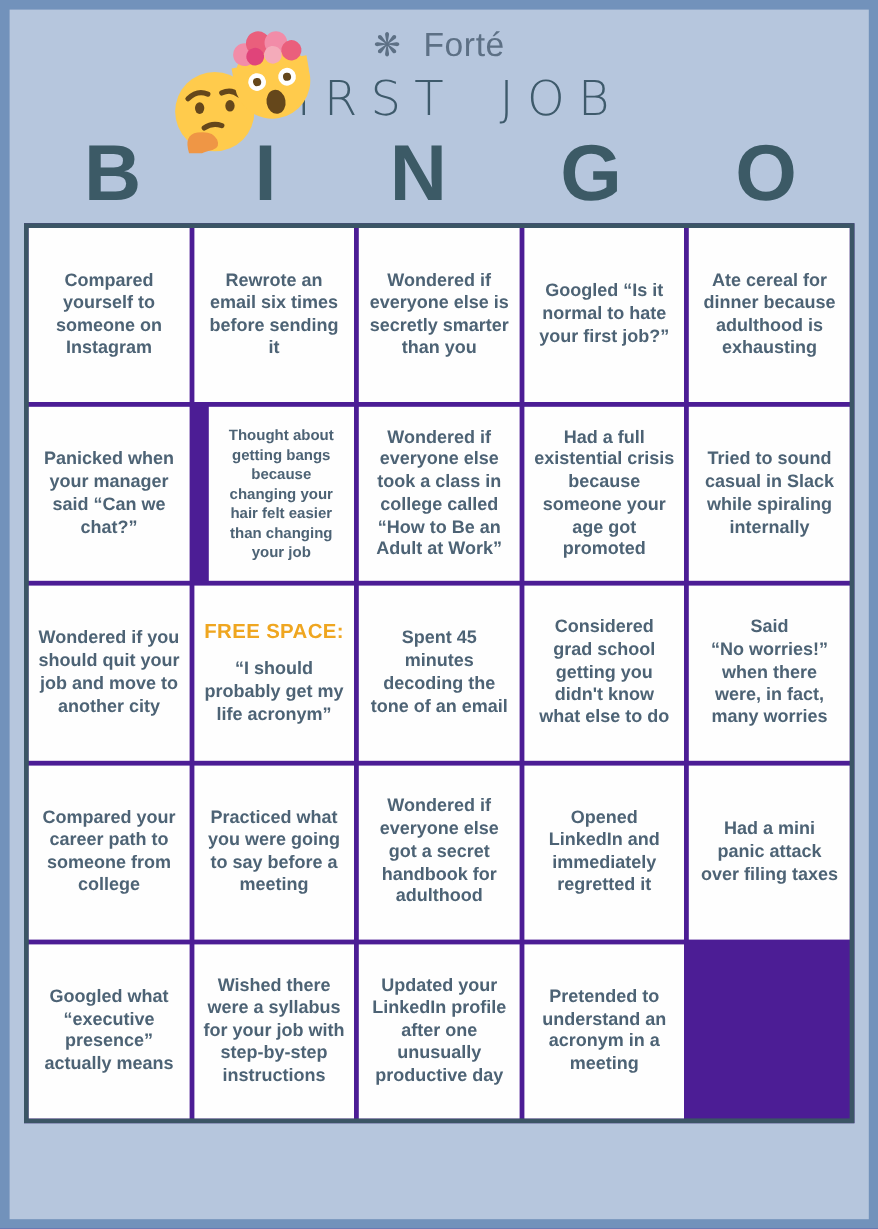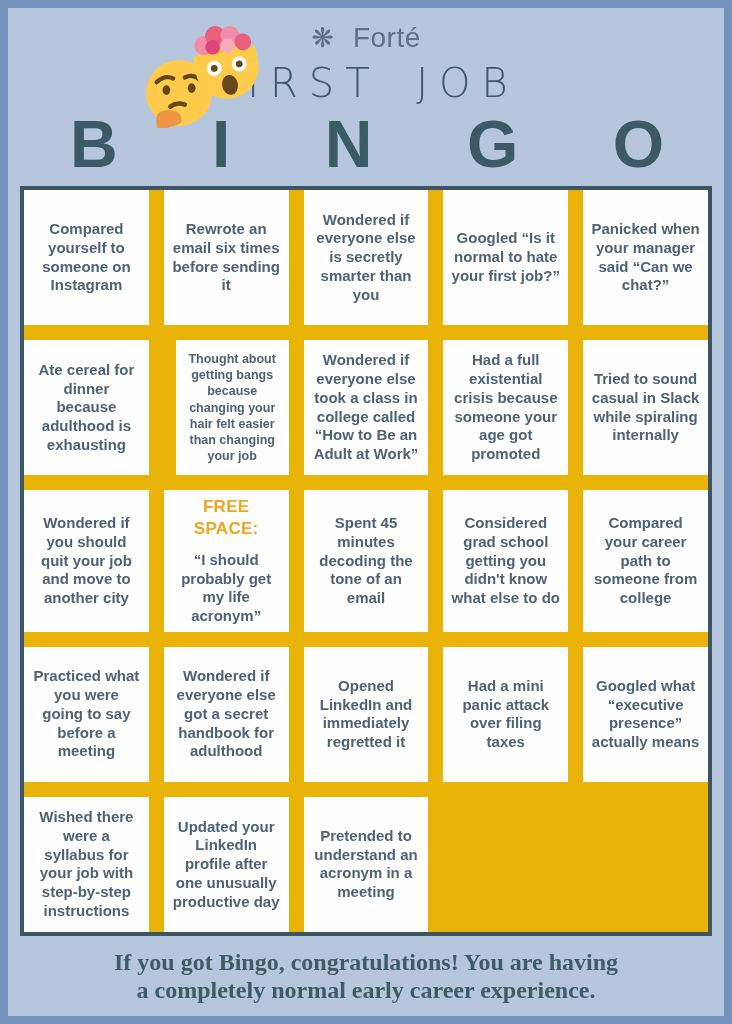--- a/index.html
+++ b/index.html
@@ -44,26 +44,26 @@
     position: absolute; top: 100px; left: 62px; width: 594px; height: 72px;
     display: flex; justify-content: space-between; align-items: center;
     font-size: 66px; font-weight: 800; color: #3c5a66;
     font-family: "Liberation Sans", sans-serif;
   }
 
   
   .grid {
     position: absolute; left: 12px; top: 178px;   
     width: 692px; height: 750px;
-    background: #eab308;               
+    background: #4c1d95;               
     border: 4px solid #3b5565;
     display: grid;
     grid-template-columns: repeat(5, 1fr);
     grid-template-rows: repeat(5, 1fr);
-    gap: 15px;
+    gap: 4px;
   }
   .cell {
     background: #fefefe;
     display: flex; flex-direction: column;
     align-items: center; justify-content: center;
     text-align: center;
     padding: 6px 8px;
     color: #4d6375;
     font-size: 15px;
     font-weight: 600;
@@ -136,46 +136,45 @@
     <span>N</span>
     <span>G</span>
     <span>O</span>
   </div>
 
   <div class="grid">
     <div class="cell">Compared yourself to someone on Instagram</div>
     <div class="cell">Rewrote an email six times before sending it</div>
     <div class="cell">Wondered if everyone else is secretly smarter than you</div>
     <div class="cell">Googled “Is it normal to hate your first job?”</div>
+    <div class="cell">Ate cereal for dinner because adulthood is exhausting</div>
+
     <div class="cell">Panicked when your manager said “Can we chat?”</div>
-
-    <div class="cell">Ate cereal for dinner because adulthood is exhausting</div>
     <div class="cell small">Thought about getting bangs because changing your hair felt easier than changing your job</div>
     <div class="cell">Wondered if everyone else took a class in college called “How to Be an Adult at Work”</div>
     <div class="cell">Had a full existential crisis because someone your age got promoted</div>
 
     <div class="cell">Tried to sound casual in Slack while spiraling internally</div>
     <div class="cell">Wondered if you should quit your job and move to another city</div>
     <div class="cell">
       <span class="free-label">FREE SPACE:</span>
       <span class="free-text">“I should probably get my life acronym”</span>
     </div>
     <div class="cell">Spent 45 minutes decoding the tone of an email</div>
     <div class="cell">Considered grad school getting you didn't know what else to do</div>
 
+    <div class="cell">Said
+“No worries!”
+when there were, in fact, many worries</div>
     <div class="cell">Compared your career path to someone from college</div>
     <div class="cell">Practiced what you were going to say before a meeting</div>
     <div class="cell">Wondered if everyone else got a secret handbook for adulthood</div>
     <div class="cell">Opened LinkedIn and immediately regretted it</div>
 
     <div class="cell">Had a mini panic attack over filing taxes</div>
     <div class="cell">Googled what “executive presence” actually means</div>
     <div class="cell">Wished there were a syllabus for your job with step-by-step instructions</div>
     <div class="cell">Updated your LinkedIn profile after one unusually productive day</div>
     <div class="cell">Pretended to understand an acronym in a meeting</div>
   </div>
 
-  <div class="footer">
-    <div>If you got Bingo, congratulations! You are having</div>
-    <div>a completely normal early career experience.</div>
-  </div>
 
 </div>
 
 </body></html>

